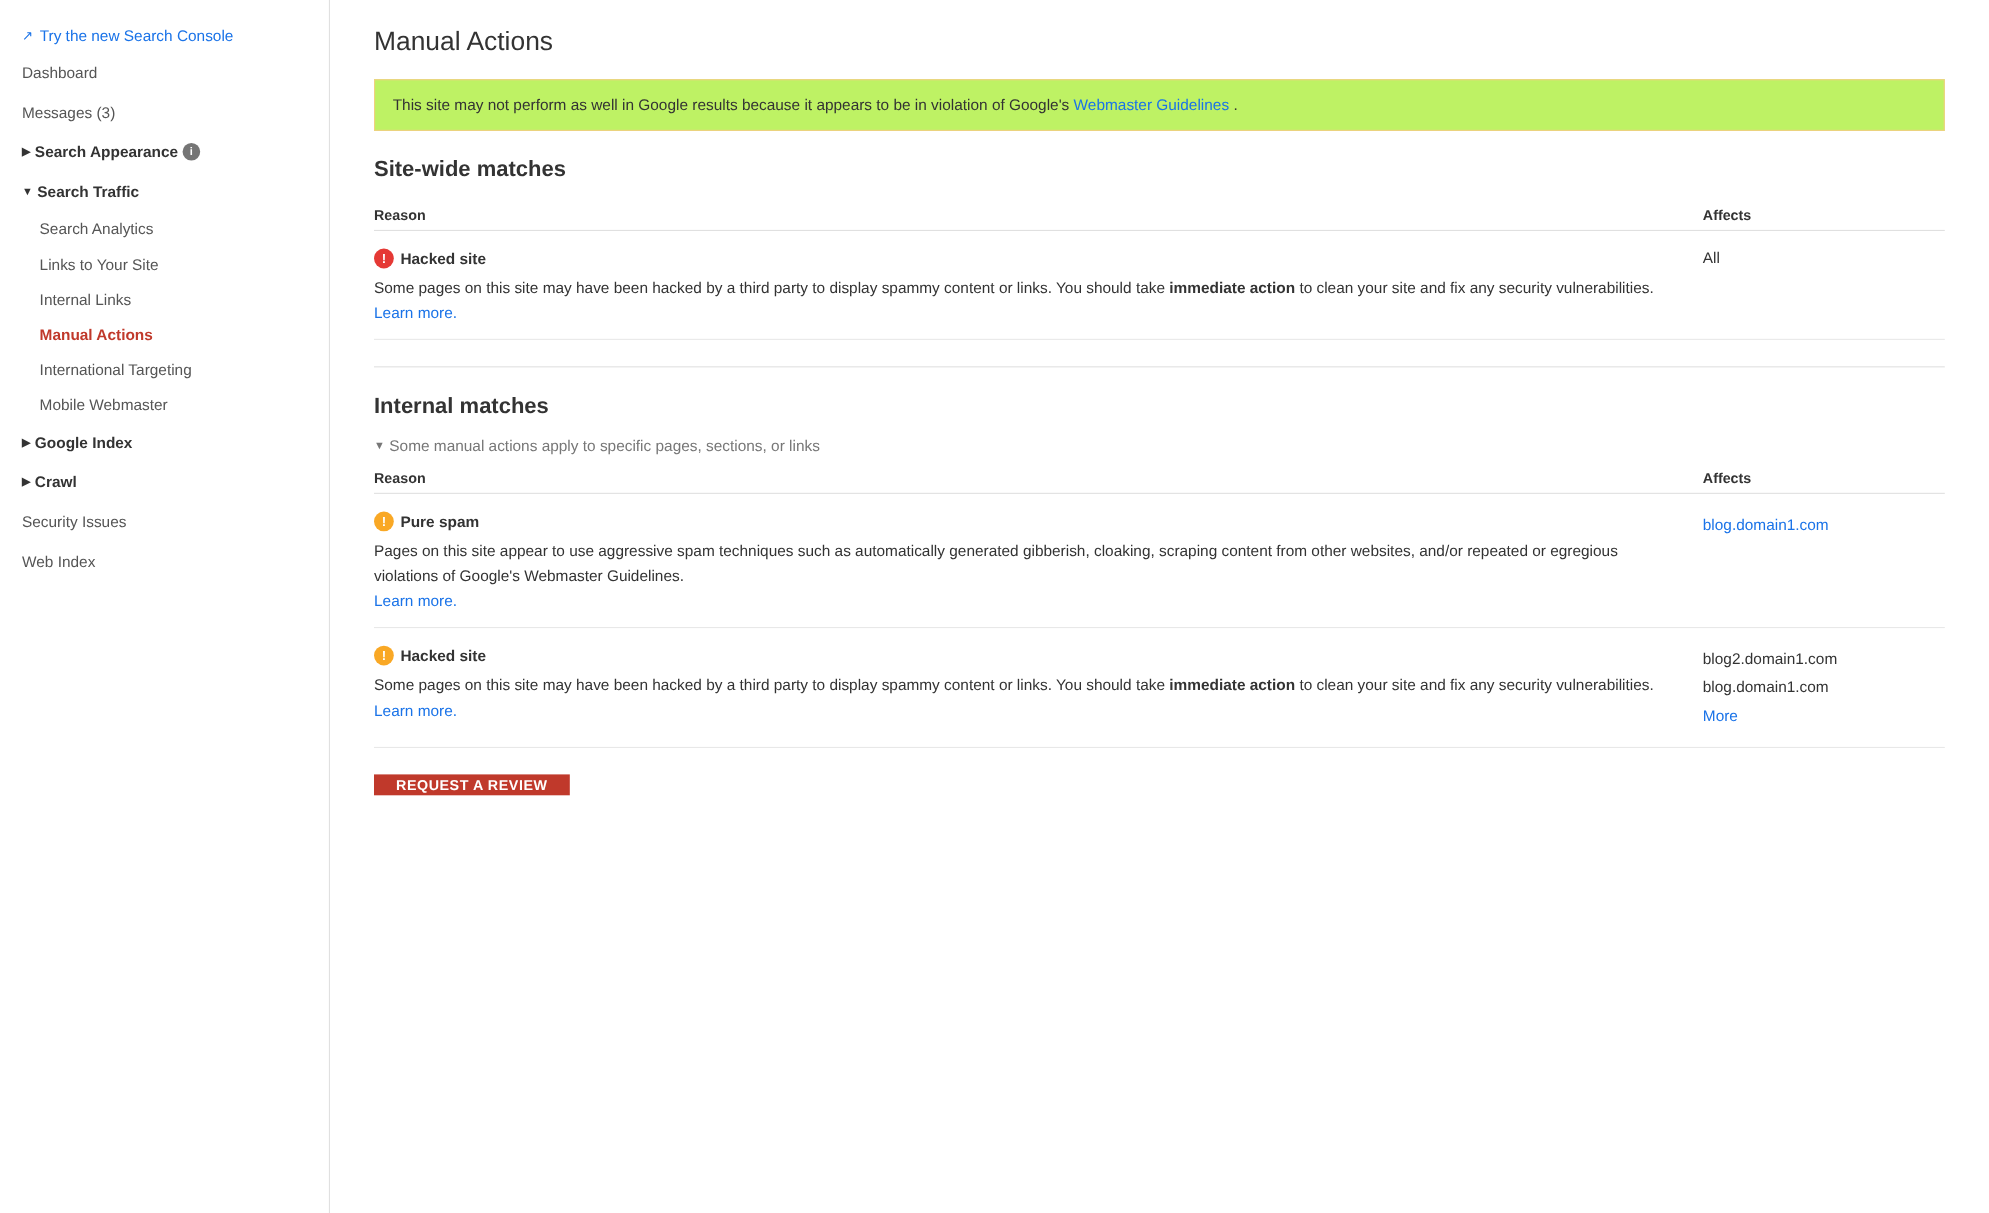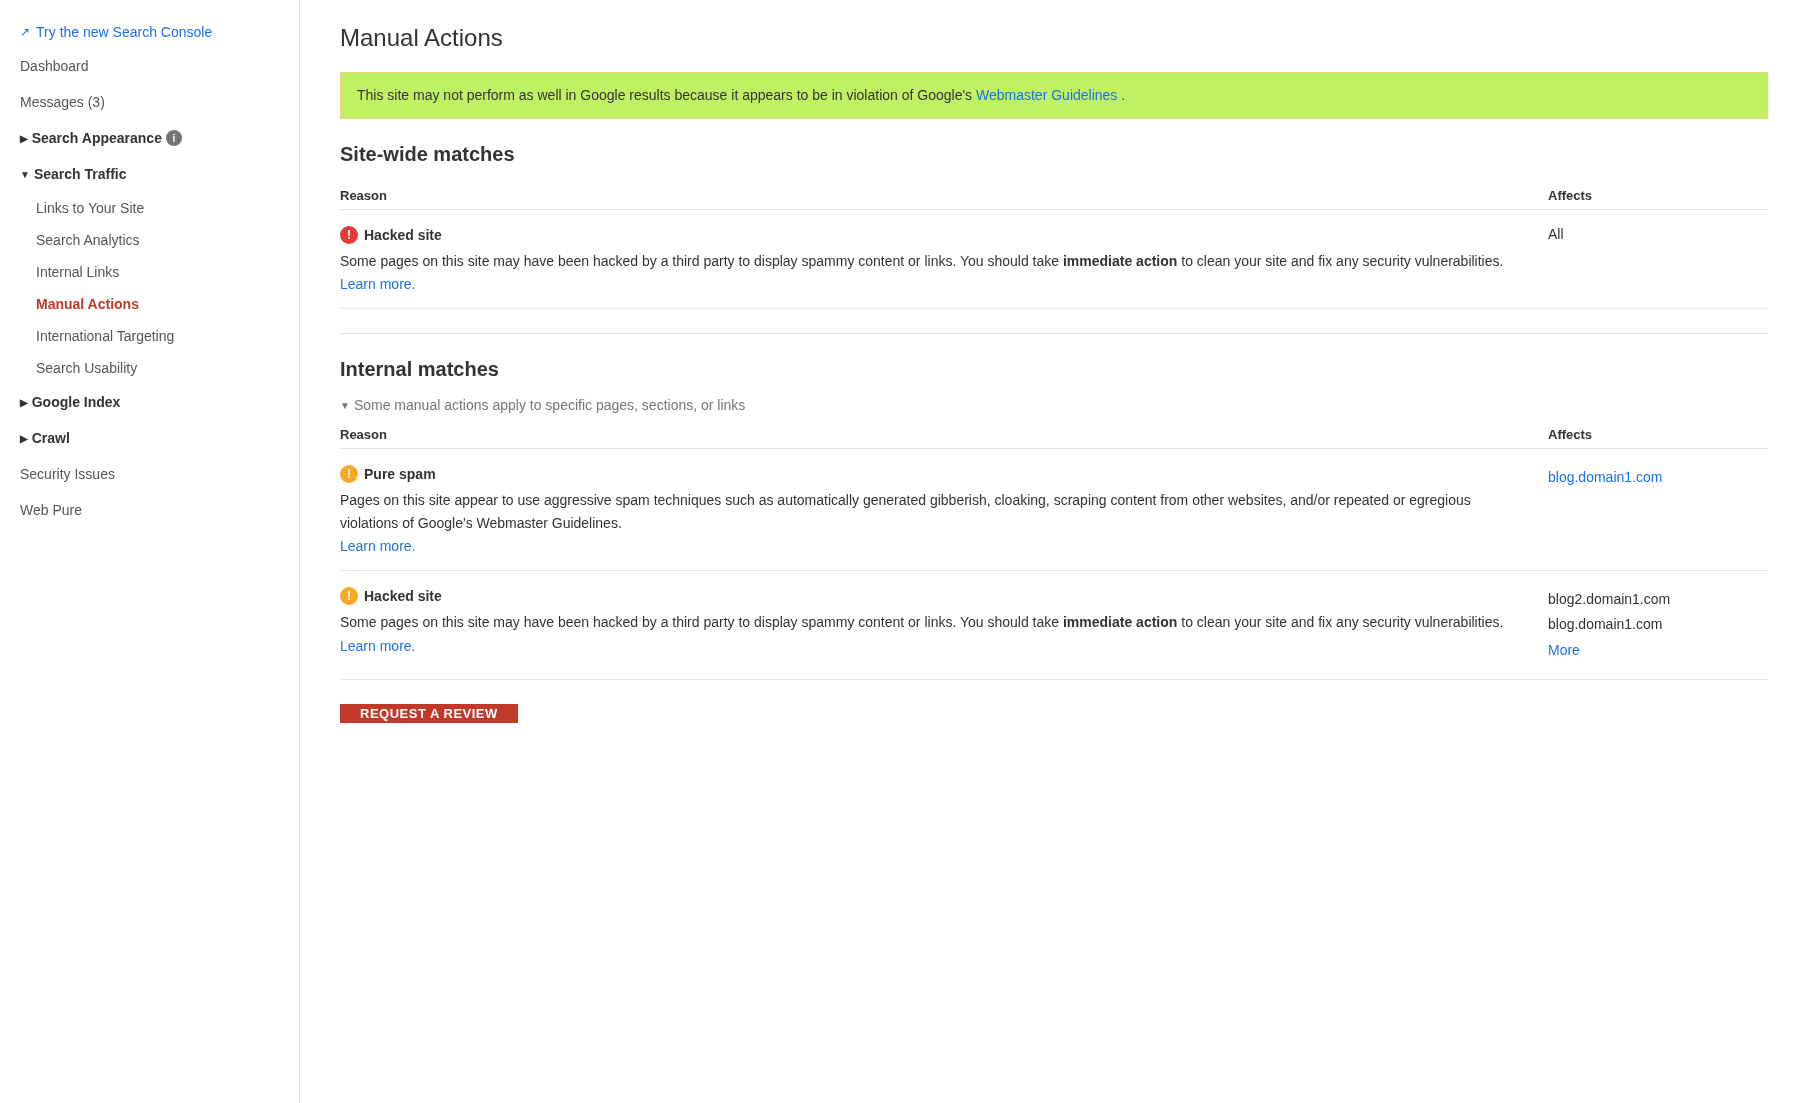--- a/index.html
+++ b/index.html
@@ -239,53 +239,53 @@
     <span class="arrow">▶</span>
     <span>Search Appearance</span>
     <span class="info-icon">i</span>
   </div>
 
   <div class="sidebar-section">
     <span class="arrow">▼</span>
     <span>Search Traffic</span>
   </div>
   <div class="sidebar-subsection">
+    <span>Search Analytics</span>
+  </div>
+  <div class="sidebar-subsection">
     <span>Links to Your Site</span>
-  </div>
-  <div class="sidebar-subsection">
-    <span>Search Analytics</span>
   </div>
   <div class="sidebar-subsection">
     <span>Internal Links</span>
   </div>
   <div class="sidebar-subsection active">
     <span>Manual Actions</span>
   </div>
   <div class="sidebar-subsection">
     <span>International Targeting</span>
   </div>
   <div class="sidebar-subsection">
-    <span>Search Usability</span>
+    <span>Mobile Webmaster</span>
   </div>
 
   <div class="sidebar-section">
     <span class="arrow">▶</span>
     <span>Google Index</span>
   </div>
 
   <div class="sidebar-section">
     <span class="arrow">▶</span>
     <span>Crawl</span>
   </div>
 
   <div class="sidebar-item">
     <span>Security Issues</span>
   </div>
   <div class="sidebar-item">
-    <span>Web Pure</span>
+    <span>Web Index</span>
   </div>
 </div>
 
 <div id="main">
 
   <h1 class="page-title">Manual Actions</h1>
 
   <div class="warning-banner">
     <span>This site may not perform as well in Google results because it appears to be in violation of Google's</span>
     <a href="#">Webmaster Guidelines</a>

